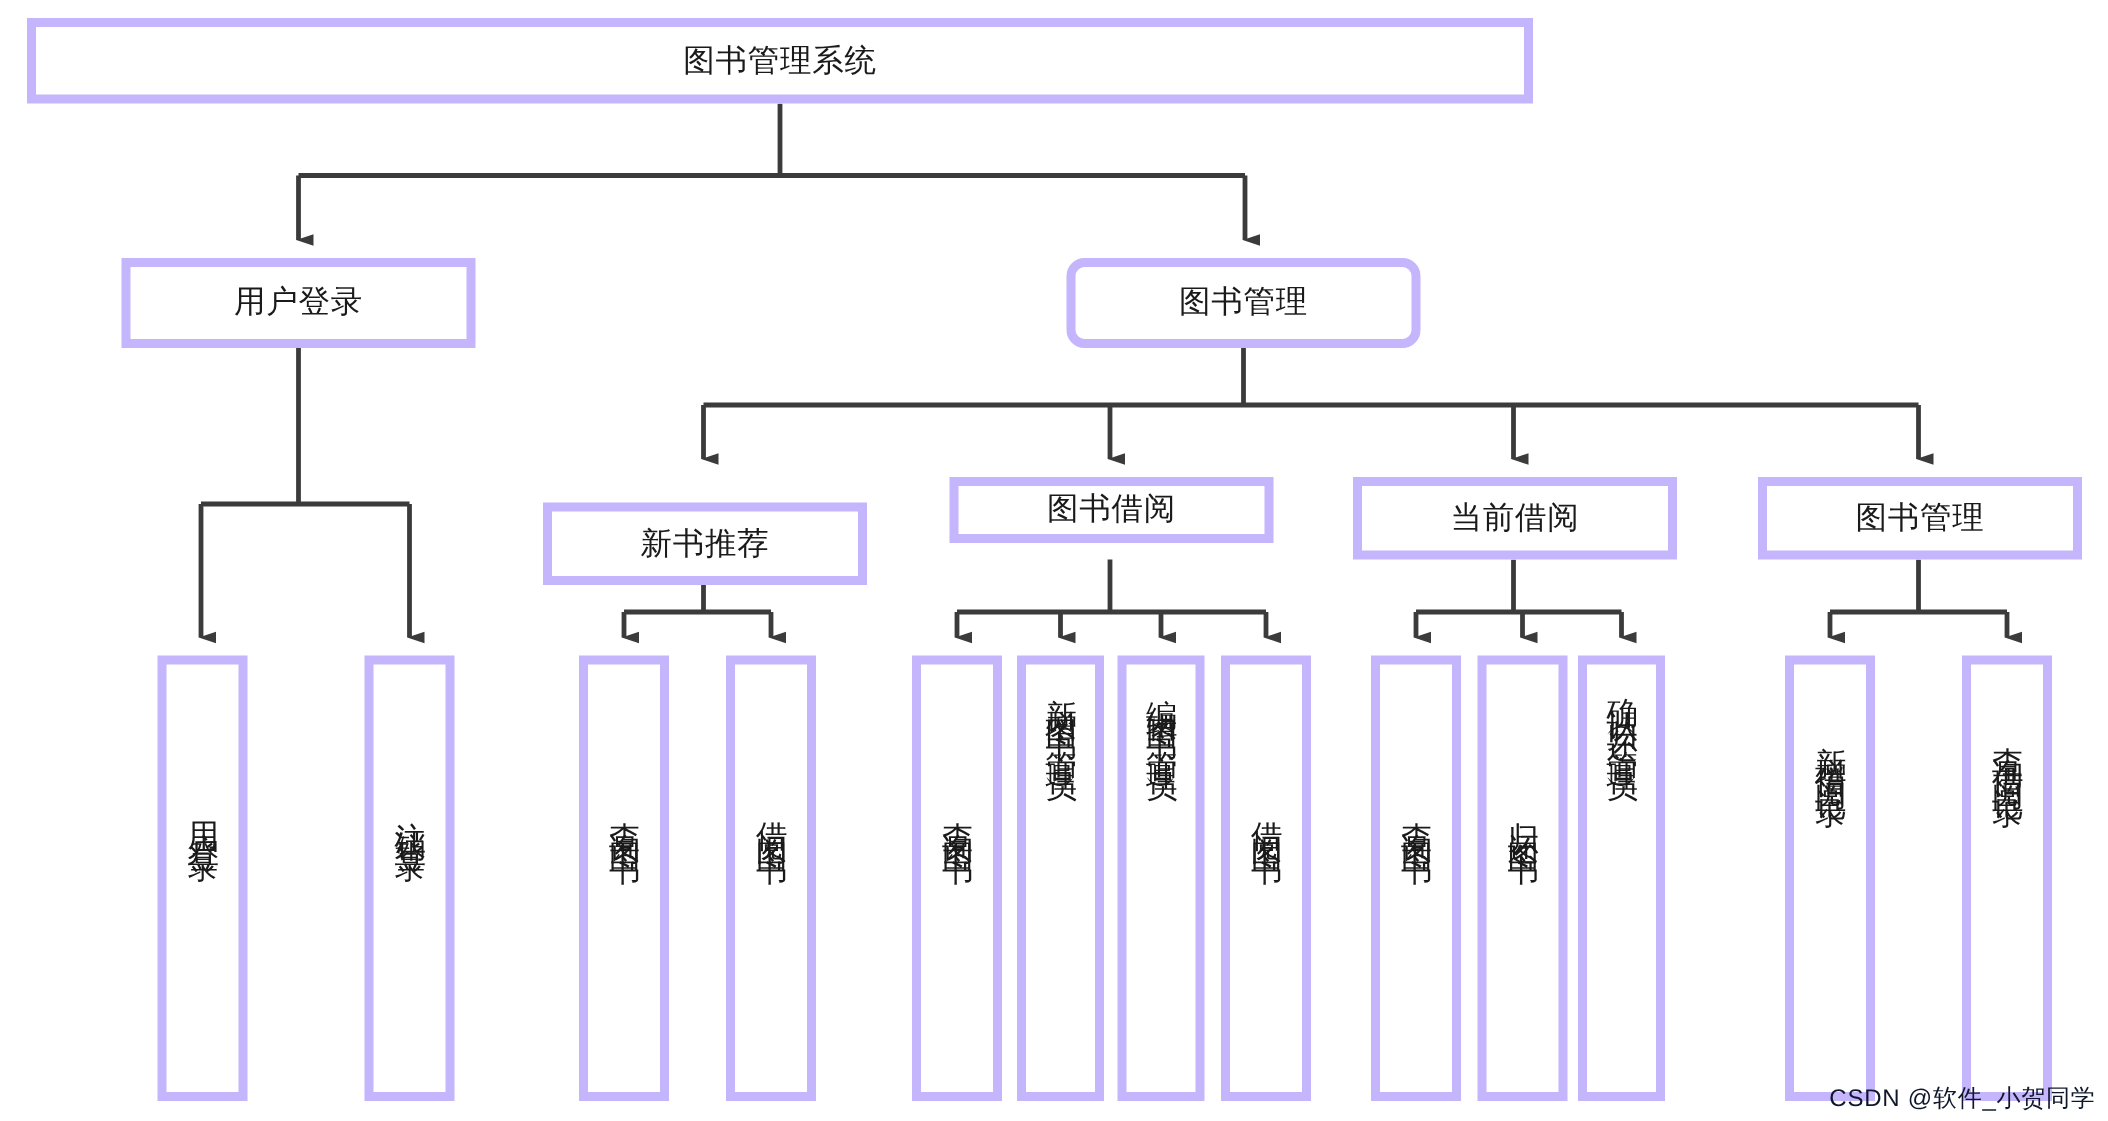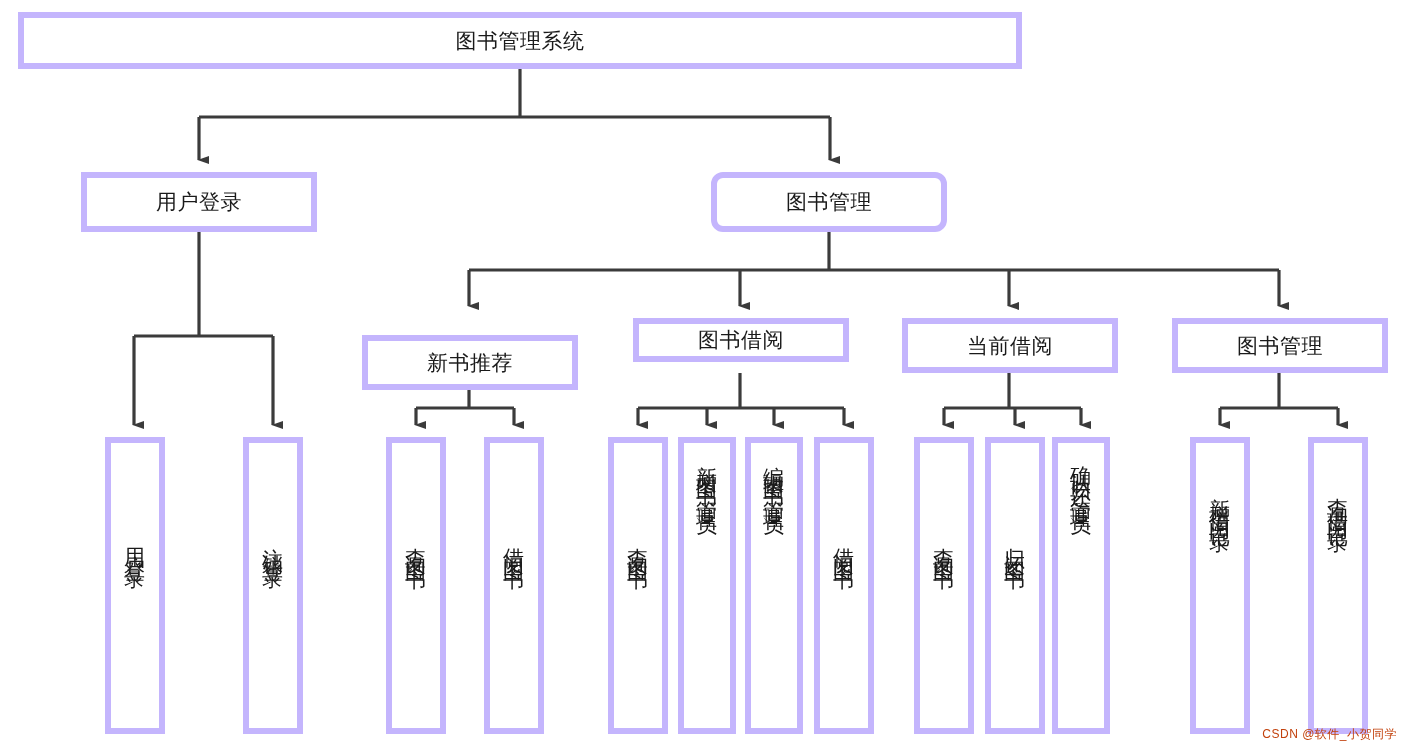--- a/index.html
+++ b/index.html
@@ -48,22 +48,22 @@
     writing-mode: vertical-rl;
     text-orientation: upright;
     letter-spacing: 7px;
     line-height: 1;
     white-space: nowrap;
   }
   .watermark {
     position: absolute;
     right: 8px;
     bottom: 4px;
-    font-size: 12px;
-    color: #c2410c;
+    font-size: 16px;
+    color: #0f172a;
     white-space: nowrap;
     letter-spacing: 0.5px;
   }
   svg.connectors {
     position: absolute;
     left: 0;
     top: 0;
     width: 1405px;
     height: 747px;
     pointer-events: none;

